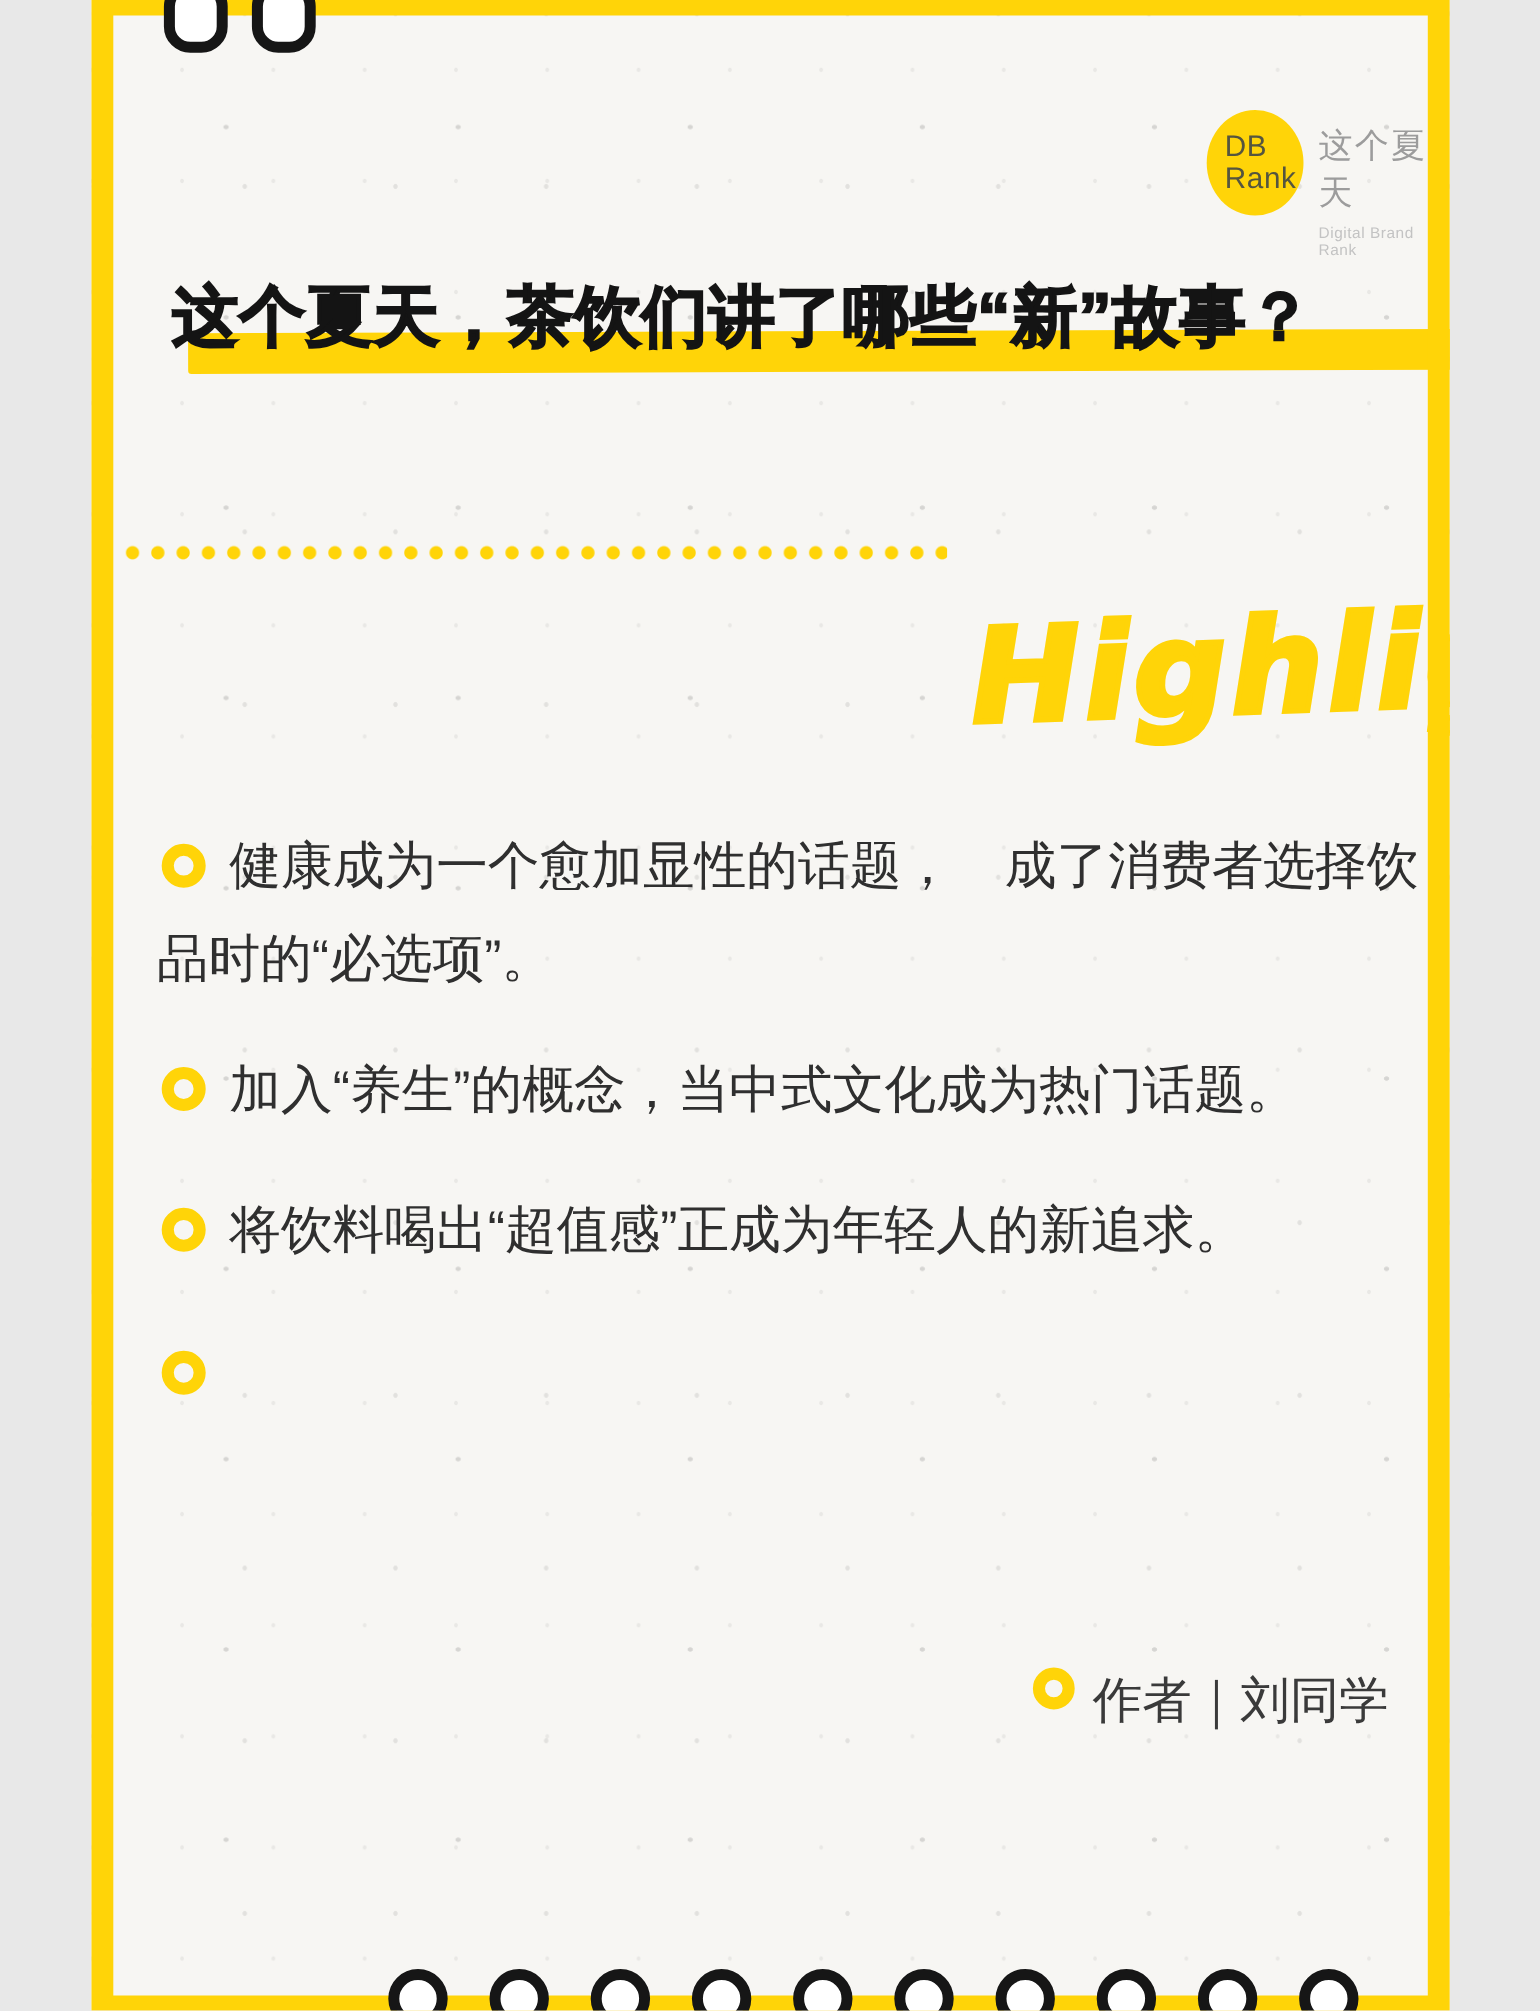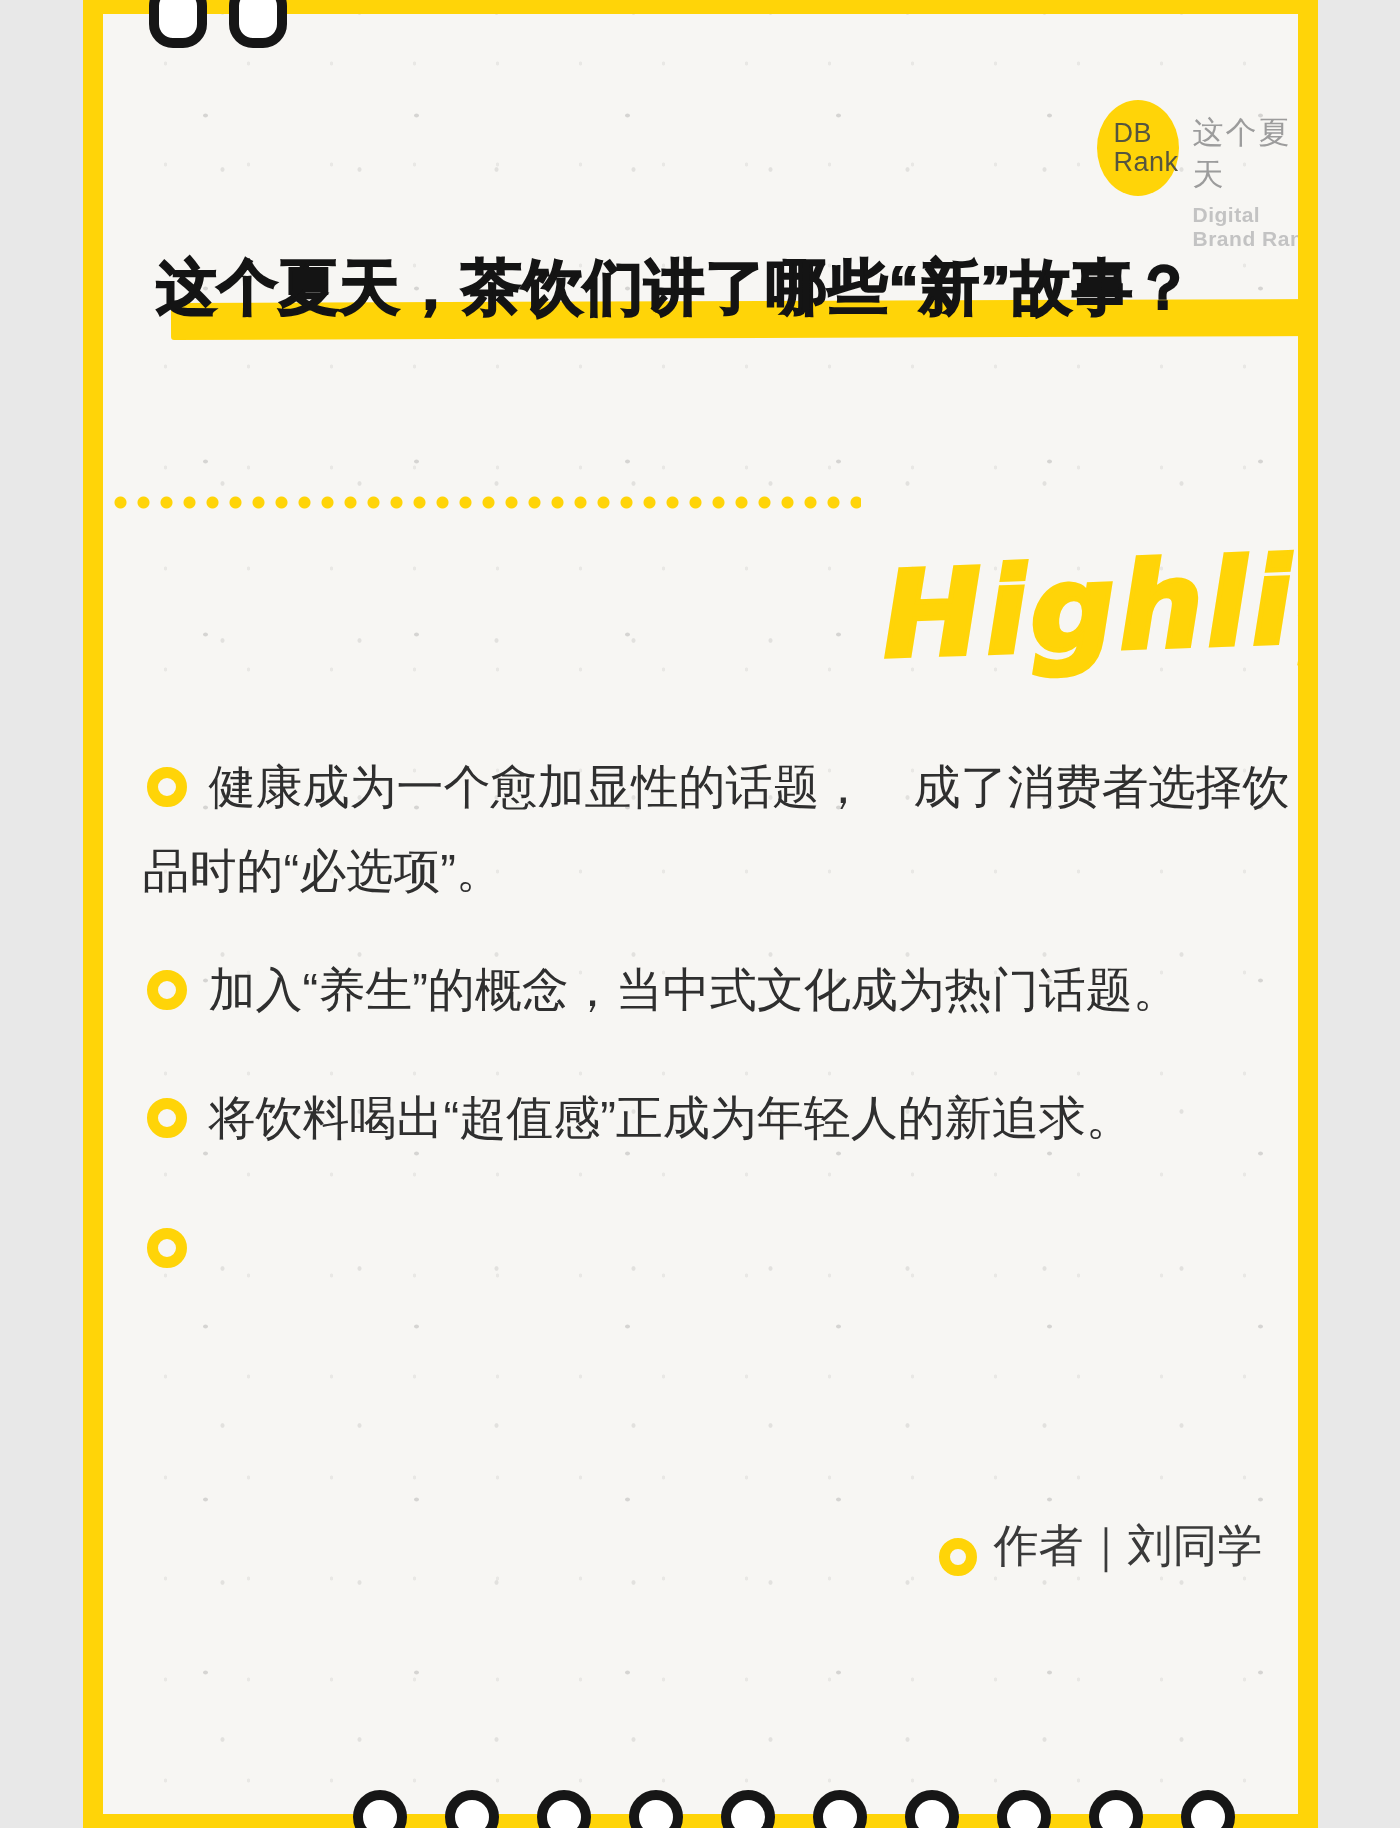--- a/index.html
+++ b/index.html
@@ -47,21 +47,21 @@
     background:#ffd408;
     display:flex; align-items:center;
     padding-left:17px;
   }
   .logo-monogram {
     font-size:27px; line-height:1.08; color:#55553f;
     white-space:pre-line; letter-spacing:0.5px;
   }
   .logo-names { margin-left:14px; padding-top:12px; }
   .logo-cn { font-size:31px; color:#9c9c9c; letter-spacing:2px; }
-  .logo-en { font-size:21px; color:#c3c3c3; margin-top:7px; letter-spacing:0.5px;font-weight:bold; }
+  .logo-en { font-size:14px; color:#c3c3c3; margin-top:7px; letter-spacing:0.5px; }
 
   
   .title-highlight-bar {
     position:absolute; left:88px; top:301px;
     width:1174px; height:37px;
     background:#ffd408;
     transform:rotate(-0.2deg);
     border-radius:3px;
     z-index:1;
   }
@@ -111,21 +111,21 @@
   }
   .bullet .btext { white-space:pre-line; }
   .bullet.b1 { top:745px; }
   .bullet.b2 { top:948px; }
   .bullet.b3 { top:1076px; }
   .bullet.b4 { top:1206px; }
 
   
   .author {
     position:absolute; right:55px; top:1516px;
-    display:flex; align-items:flex-end; gap:16px;
+    display:flex; align-items:flex-start; gap:16px;
     font-size:45px; color:#3a3a3a;
     z-index:2;
   }
   .author .ring {
     width:38px; height:38px;
     border:11px solid #ffd408; border-radius:50%;
   }
 
   
   .bottom-rings {

